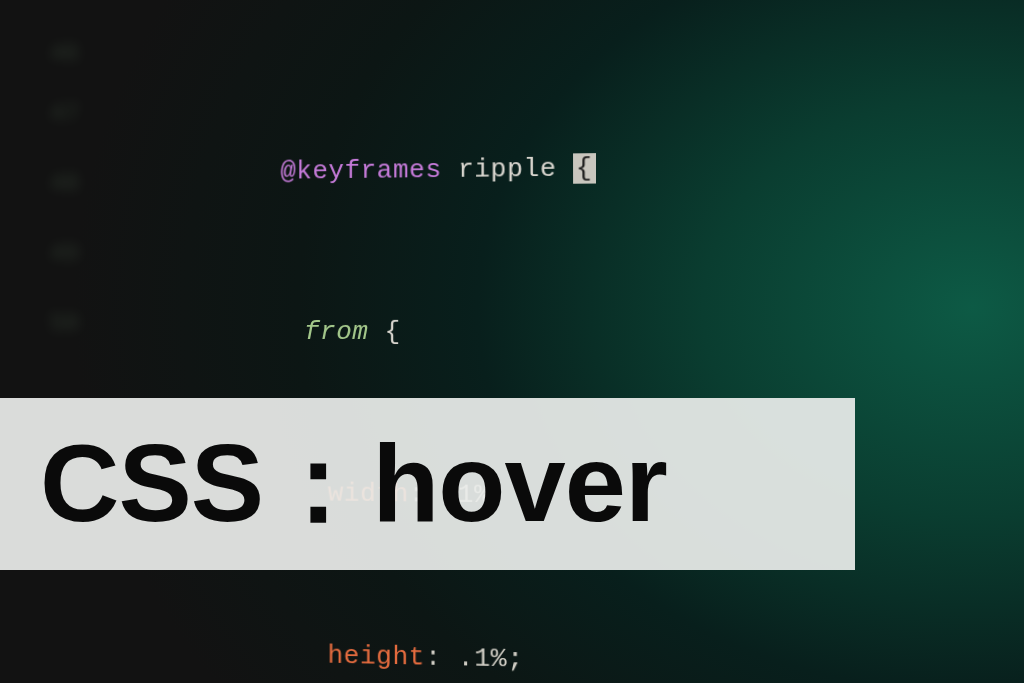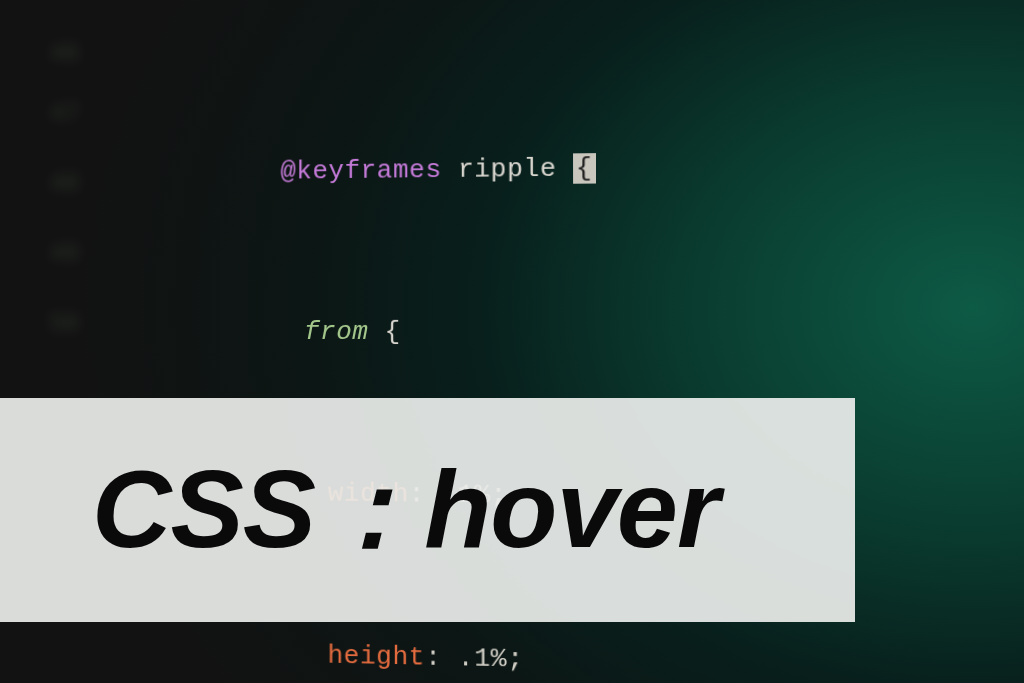--- a/index.html
+++ b/index.html
@@ -60,26 +60,25 @@
   .tok-prop     { color: #e46b3e; }       
   .tok-punct    { color: #d0cdc4; }
   .tok-value    { color: #d0cdc4; }
 
   
   .banner {
     position: absolute;
     left: 0;
     top: 398px;
     width: 855px;
-    height: 224px;
+    height: 172px;
     background: rgba(235, 238, 236, 0.92);
     display: flex;
     align-items: center;
-    padding-left: 92px;
-    font-style: italic;
+    padding-left: 40px;
   }
   .banner-text {
     font-family: -apple-system, BlinkMacSystemFont, 'Segoe UI', Arial, sans-serif;
     font-weight: 600;
     font-size: 110px;
     color: #0a0a0a;
     letter-spacing: -1px;
   }
 </style>
 </head>

